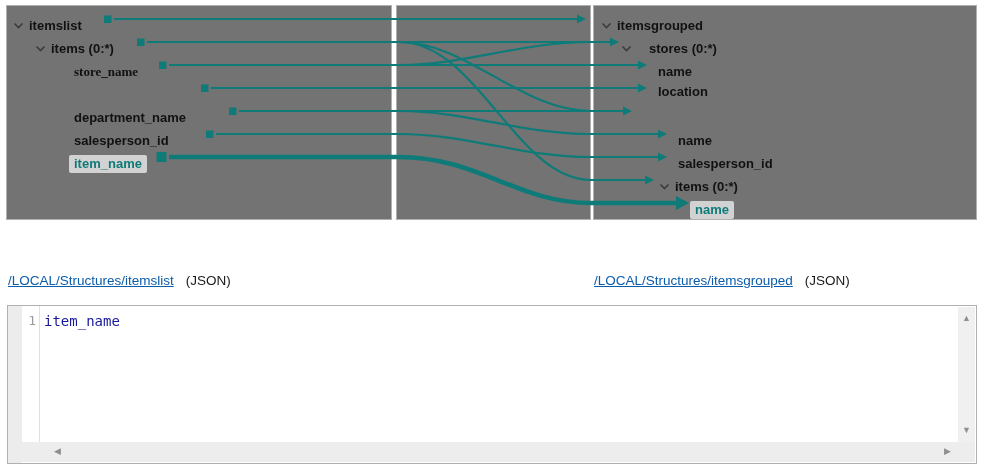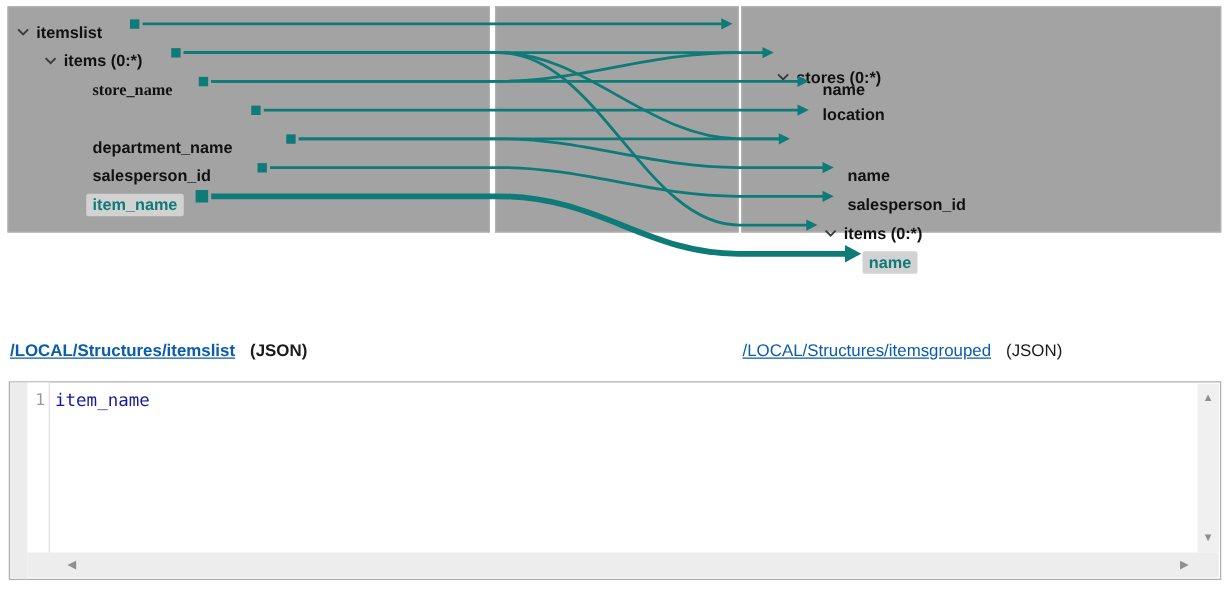--- a/index.html
+++ b/index.html
@@ -1,39 +1,39 @@
 <!DOCTYPE html>
 <html><head>
 <meta charset="utf-8">
 <style>
   html,body{margin:0;padding:0;background:#ffffff;}
   .stage{position:relative;width:981px;height:471px;background:#ffffff;
          font-family:"Liberation Sans",sans-serif;overflow:hidden;}
 
   
-  .panel{position:absolute;top:5px;height:181px;background:#a3a3a3;
+  .panel{position:absolute;top:5px;height:215px;background:#737373;
          border:1px solid #b0b0b0;box-sizing:border-box;}
   .panel-left{left:6px;width:386px;}
   .panel-mid{left:396px;width:195px;}
   .panel-right{left:593px;width:384px;}
 
   .trow{position:absolute;height:23px;display:flex;align-items:center;
         font-size:13px;font-weight:bold;color:#111;white-space:nowrap;}
   .chev{display:inline-flex;align-items:center;margin-right:5px;}
   .sel{background:#d2d2d2;color:#0e7b79;padding:1px 5px 2px 5px;border-radius:2px;}
 
   
   .wires{position:absolute;left:0;top:0;z-index:6;pointer-events:none;}
   .wires path,.wires polygon,.wires rect{pointer-events:auto;}
 
   
   .srclink{position:absolute;top:273px;font-size:13.5px;white-space:nowrap;}
   .srclink a{color:#0b5cab;text-decoration:underline;cursor:pointer;}
   .srclink .fmt{color:#1a1a1a;margin-left:12px;text-decoration:none;}
-  .link-left{left:8px;font-weight:bold;}
+  .link-left{left:8px;}
   .link-right{left:594px;}
 
   
   .editor{position:absolute;left:7px;top:305px;width:970px;height:159px;
           border:1px solid #b0b0b0;box-sizing:border-box;background:#ffffff;}
   .gutter-strip{position:absolute;left:0;top:0;bottom:0;width:14px;background:#ececec;}
   .linenum-col{position:absolute;left:14px;top:0;bottom:21px;width:17px;background:#ffffff;
                border-right:1px solid #e0e0e0;}
   .linenum{position:absolute;right:3px;top:7px;font-size:13px;color:#9b9b9b;
            font-family:"DejaVu Sans Mono",monospace;}
@@ -79,21 +79,29 @@
       <span>salesperson_id</span>
     </div>
     <div class="trow" style="top:146px;left:62px;">
       <span class="sel">item_name</span>
     </div>
   </div>
 
   <div class="panel panel-mid"></div>
 
   <div class="panel panel-right">
-    <div class="trow" style="top:44px;left:27px;">
+    <div class="trow" style="top:8px;left:7px;">
+      <span class="chev">
+          <svg width="11" height="7">
+            <polyline points="1.5,1.5 5.5,5.5 9.5,1.5" fill="none" stroke="#3c3c3c" stroke-width="1.6"></polyline>
+          </svg>
+        </span>
+      <span>itemsgrouped</span>
+    </div>
+    <div class="trow" style="top:31px;left:27px;gap:12px;">
       <span class="chev">
           <svg width="11" height="7">
             <polyline points="1.5,1.5 5.5,5.5 9.5,1.5" fill="none" stroke="#3c3c3c" stroke-width="1.6"></polyline>
           </svg>
         </span>
       <span>stores (0:*)</span>
     </div>
     <div class="trow" style="top:54px;left:64px;">
       <span>name</span>
     </div>

